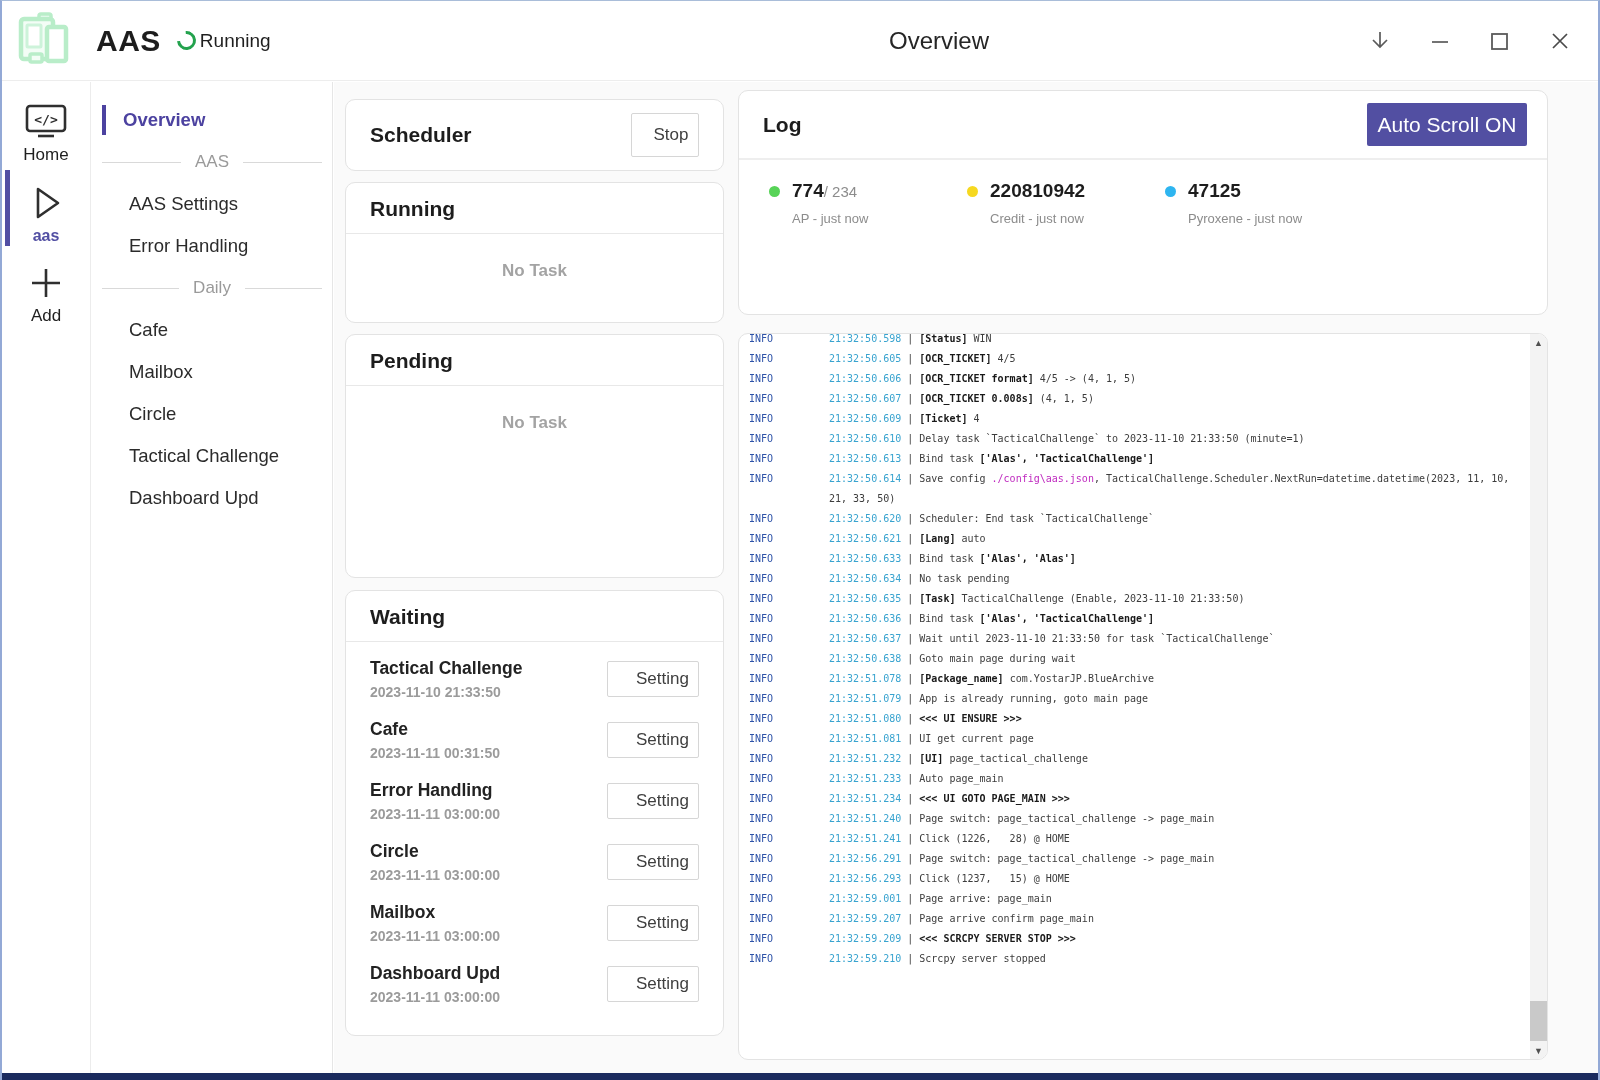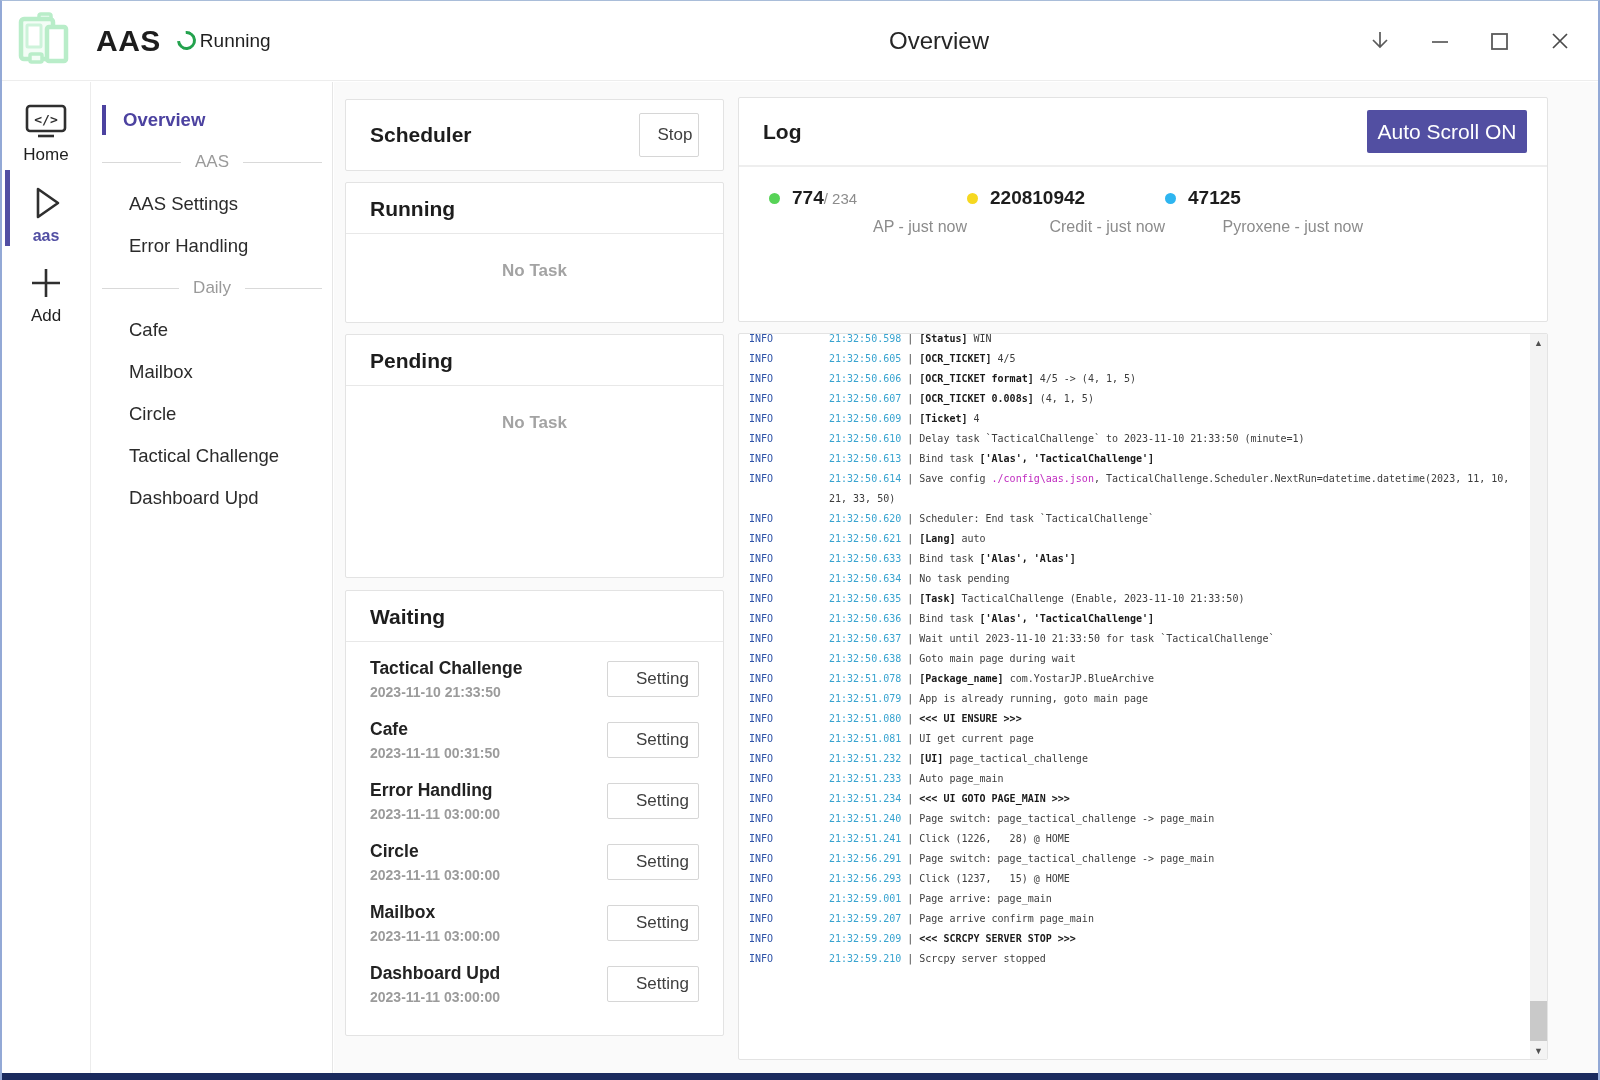--- a/index.html
+++ b/index.html
@@ -39,53 +39,53 @@
     font-size:18.5px; color:#2b2b2b; cursor:default; }
   .side-item.active { color:#4c42a0; font-weight:bold; padding-left:31px; }
   .side-item.active::before { content:""; position:absolute; left:10px; top:6px; bottom:6px;
     width:4px; background:#4c42a0; }
   .side-section { height:42px; display:flex; align-items:center; padding:0 10px; }
   .side-section .sline { flex:1; height:1px; background:#d9d9d9; }
   .side-section .slabel { margin:0 14px; font-size:17px; color:#9a9a9a; }
 
   
   .main { position:absolute; top:81px; left:332px; right:0; bottom:7px; background:#fafafa; }
-  .card { position:absolute; background:#fff; border:1px solid #e3e3e3; border-radius:2px;gap:12px; }
+  .card { position:absolute; background:#fff; border:1px solid #e3e3e3; border-radius:10px;gap:12px; }
   .card h2 { font-size:21px; font-weight:bold; color:#1d1d1d; }
 
   .card-scheduler { left:11px; top:17px; width:379px; height:72px;
     display:flex; align-items:center; justify-content:space-between; padding:0 24px; }
   .btn-outline { background:#fff; border:1px solid #d6d6d6; border-radius:2px; color:#3f3f3f;
     font-size:17px; font-family:inherit; cursor:default; }
-  .btn-stop { width:60px; height:44px;padding-left:12px; }
+  .btn-stop { width:68px; height:44px;padding-left:12px; }
 
   .card-running  { left:11px; top:100px; width:379px; height:141px; }
   .card-pending  { left:11px; top:252px; width:379px; height:244px; }
   .card-waiting  { left:11px; top:508px; width:379px; height:446px; }
   .card-head { padding:14px 24px 12px; border-bottom:1px solid #e8e8e8; margin:0 0px; }
   .no-task { text-align:center; font-size:17px; color:#a3a3a3; font-weight:bold; margin-top:27px; }
 
   .waiting-list { padding:6px 24px 0 24px; }
   .waiting-row { display:flex; justify-content:space-between; align-items:center; padding:10px 0 9px; }
   .wtask-name { font-size:17.5px; font-weight:bold; color:#222; }
   .wtask-date { font-size:14px; font-weight:bold; color:#9b9b9b; margin-top:5px; }
   .btn-setting { width:92px; height:36px;padding-left:19px; }
 
-  .card-log { left:404px; top:15px; width:810px; height:225px; }
+  .card-log { left:404px; top:8px; width:810px; height:225px; }
   .log-head { display:flex; align-items:center; justify-content:space-between;
     padding:12px 20px 12px 24px; border-bottom:2px solid #eeeeee; }
   .btn-autoscroll { color:#fff; border:none; border-radius:2px; font-size:21px;
     font-family:inherit; width:160px; height:43px; cursor:default; }
   .stats { display:flex; padding:20px 0 0 30px; }
   .stat { width:198px; }
   .stat-top { display:flex; align-items:center; }
   .dot { width:11px; height:11px; border-radius:50%; flex-shrink:0; }
   .stat-value { font-size:19px; font-weight:bold; color:#1d1d1d; margin-left:12px; }
   .stat-suffix { font-size:15px; color:#8c8c8c; font-weight:normal; }
-  .stat-label { font-size:16px; color:#8c8c8c; margin-left:23px; margin-top:9px;text-align:right; }
+  .stat-label { font-size:13px; color:#8c8c8c; margin-left:23px; margin-top:9px; }
 
   
   .console { left:404px; top:251px; width:810px; height:727px; overflow:hidden; }
   .log-body { position:absolute; left:10px; top:0; bottom:0; right:17px; overflow:hidden;
     font-family:"DejaVu Sans Mono", monospace; font-size:10px; line-height:20px; color:#3c3c3c; }
   .log-lines { margin-top:-5px; }
   .log-line { display:flex; }
   .log-lvl { width:80px; flex-shrink:0; color:#2d52a8; }
   .log-rest { flex:1; white-space:pre-wrap; word-break:normal; overflow-wrap:break-word; padding-right:2px; }
   .log-ts { color:#38a3cf; }

